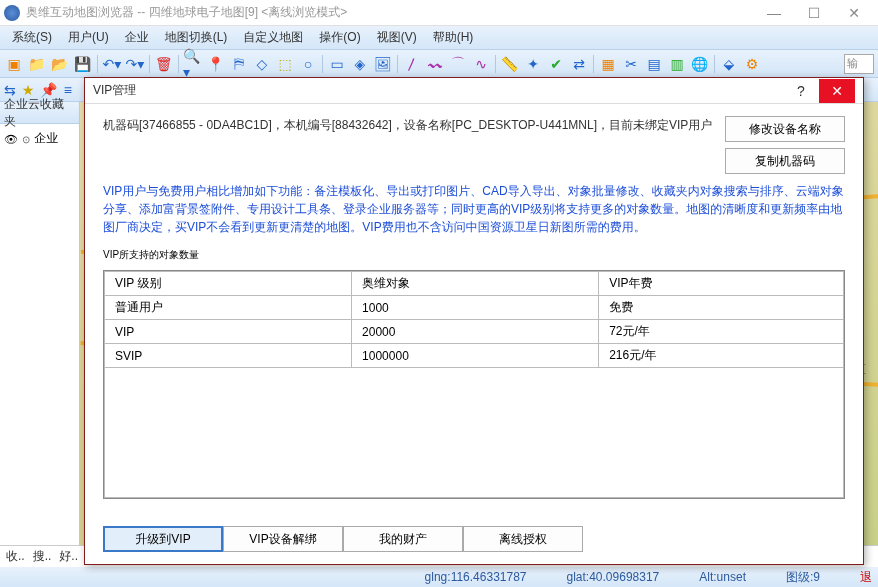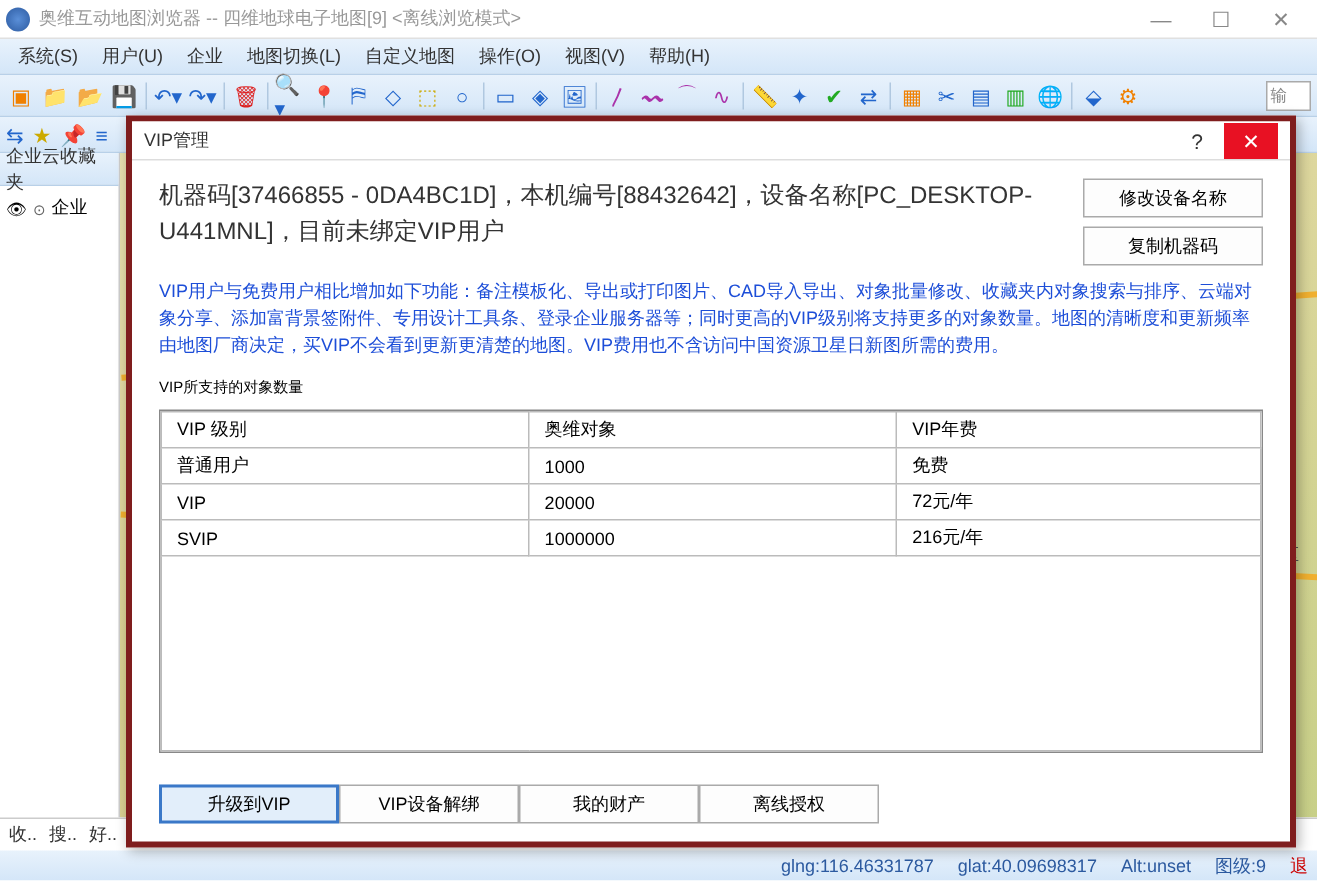--- a/index.html
+++ b/index.html
@@ -41,36 +41,36 @@
 .maparea .scalebar { position: absolute; left: 110px; bottom: 6px; background: rgba(255,255,255,0.5); padding: 2px 6px; font-size: 12px; border: 1px solid #888; }
 .maparea .brand { position: absolute; left: 6px; bottom: 4px; width: 90px; height: 22px; background: linear-gradient(90deg,#c00,#06c); color:#fff; font-size:9px; display:flex; align-items:center; justify-content:center; border-radius:3px;}
 .maparea .attrib { position: absolute; left: 50%; transform: translateX(-50%); bottom: 4px; font-size: 13px; color: #333; text-shadow: 0 0 3px #fff, 0 0 3px #fff; font-style: italic;}
 
 
 .bottompanel { position: absolute; left: 0; right: 0; bottom: 20px; height: 22px; background: #fff; border-top: 1px solid #ccc; display: flex; align-items: center; gap: 8px; padding: 0 6px; font-size: 12px; color: #333; }
 .bottompanel .tab { cursor: default; }
 
 
 .statusbar { position: absolute; left: 0; right: 0; bottom: 0; height: 20px; background: linear-gradient(#e8f2fc, #d4e6f8); display: flex; align-items: center; padding: 0 6px; gap: 16px; color: #2c5aa0; font-size: 11px; }
-.statusbar .cell { white-space: nowrap; }
+.statusbar .cell { white-space: nowrap; margin-left: 24px; }
 .statusbar .spacer { flex: 1; }
 .statusbar .upd { color: #c00; }
 
 
-.dialog { position: absolute; left: 84px; top: 77px; width: 780px; height: 488px; background: #fff; border: 4px solid #7f1d1d; box-shadow: 2px 2px 8px rgba(0,0,0,0.3); display: flex; flex-direction: column; }
+.dialog { position: absolute; left: 84px; top: 77px; width: 780px; height: 488px; background: #fff; border: 1px solid #7f1d1d; box-shadow: 2px 2px 8px rgba(0,0,0,0.3); display: flex; flex-direction: column; }
 .dialog-titlebar { height: 26px; background: #fff; display: flex; align-items: center; padding: 0 8px; border-bottom: 1px solid #ddd; }
 .dialog-titlebar .title { font-size: 12px; color: #333; }
 .dialog-titlebar .dlgctrls { margin-left: auto; display: flex; }
 .dialog-titlebar .dlgctrls span { width: 36px; height: 24px; display: flex; align-items: center; justify-content: center; font-size: 14px; }
 .dialog-titlebar .dlgctrls .help { color: #333; }
 .dialog-titlebar .dlgctrls .close { background: #e81123; color: #fff; }
 
 .dialog-body { flex: 1; padding: 12px 18px; display: flex; flex-direction: column; gap: 8px; overflow: hidden; }
 .dlg-toprow { display: flex; gap: 12px; align-items: flex-start; }
-.dlg-toprow .info { flex: 1; font-size: 16px; line-height: 1.5; color: #333; }
+.dlg-toprow .info { flex: 1; font-size: 12px; line-height: 1.5; color: #333; }
 .dlg-toprow .btncol { display: flex; flex-direction: column; gap: 6px; }
 .dialog-body .btn { width: 120px; height: 26px; background: #fdfdfd; border: 1px solid #aaa; display: flex; align-items: center; justify-content: center; font-size: 12px; cursor: default; text-align: right; }
 .dialog-body .btn.primary { background: #e2eefa; border: 2px solid #3a78c8; }
 
 .dlg-desc { font-size: 12px; line-height: 1.5; color: #1d4ed8; }
 
 .dlg-tablelabel { font-size: 10px; margin-top: 4px; }
 .dlg-table { border: 1px solid #888; background: #fff; }
 .dlg-table table { width: 100%; border-collapse: collapse; }
 .dlg-table th, .dlg-table td { border: 1px solid #bbb; padding: 3px 10px; text-align: left; font-size: 12px; font-weight: normal; margin-left: 24px; }

